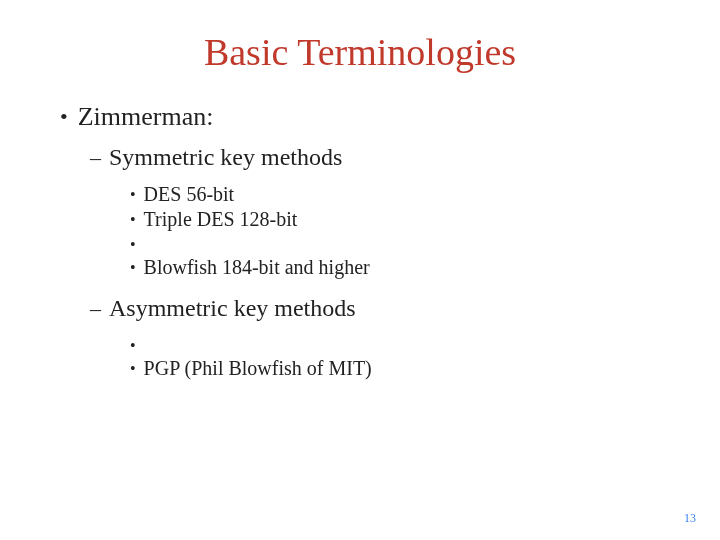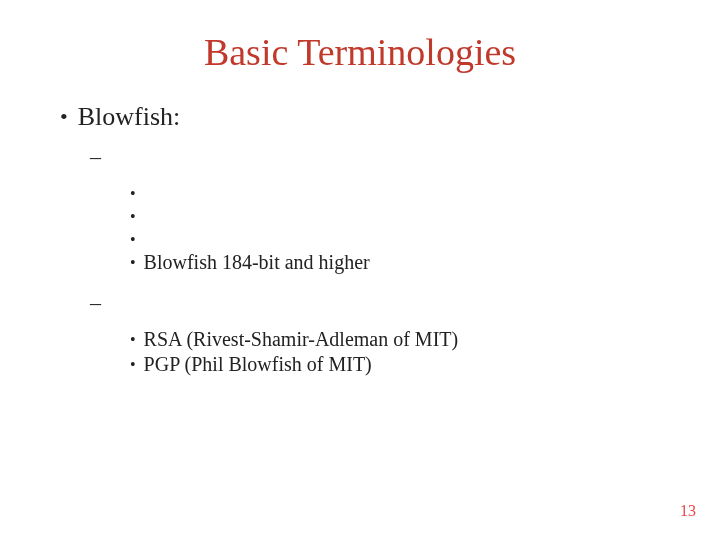--- a/index.html
+++ b/index.html
@@ -85,67 +85,70 @@
       gap: 8px;
     }
 
     .sub-item .dot {
       font-size: 16px;
       margin-top: 3px;
     }
 
     .page-number {
       position: absolute;
-      bottom: 20px;
+      bottom: 14px;
       right: 24px;
-      font-size: 16px;
-      color: #ef4444;
+      font-size: 12px;
+      color: #3b82f6;
     }
   </style>
 </head>
 <body>
 
 <div class="slide">
   <div class="title">Basic Terminologies</div>
 
   <div class="content">
 
     <div class="bullet-main">
       <span class="dot">•</span>
-      <span>Blowfish:</span>
+      <span>Zimmerman:</span>
     </div>
 
     <div class="sub-heading">
       <span class="dash">–</span>
+      <span>Symmetric key methods</span>
     </div>
 
     <div class="sub-list">
       <div class="sub-item">
         <span class="dot">•</span>
+        <span>DES   56-bit</span>
       </div>
       <div class="sub-item">
         <span class="dot">•</span>
+        <span>Triple DES     128-bit</span>
       </div>
       <div class="sub-item">
         <span class="dot">•</span>
       </div>
       <div class="sub-item">
         <span class="dot">•</span>
         <span>Blowfish   184-bit and higher</span>
       </div>
     </div>
 
     <div class="sub-heading">
       <span class="dash">–</span>
+      <span>Asymmetric key methods</span>
     </div>
 
     <div class="sub-list">
       <div class="sub-item">
         <span class="dot">•</span>
-        <span>RSA  (Rivest-Shamir-Adleman of MIT)</span>
       </div>
       <div class="sub-item">
         <span class="dot">•</span>
         <span>PGP  (Phil Blowfish of MIT)</span>
       </div>
     </div>
 
   </div>
 </div>
 

